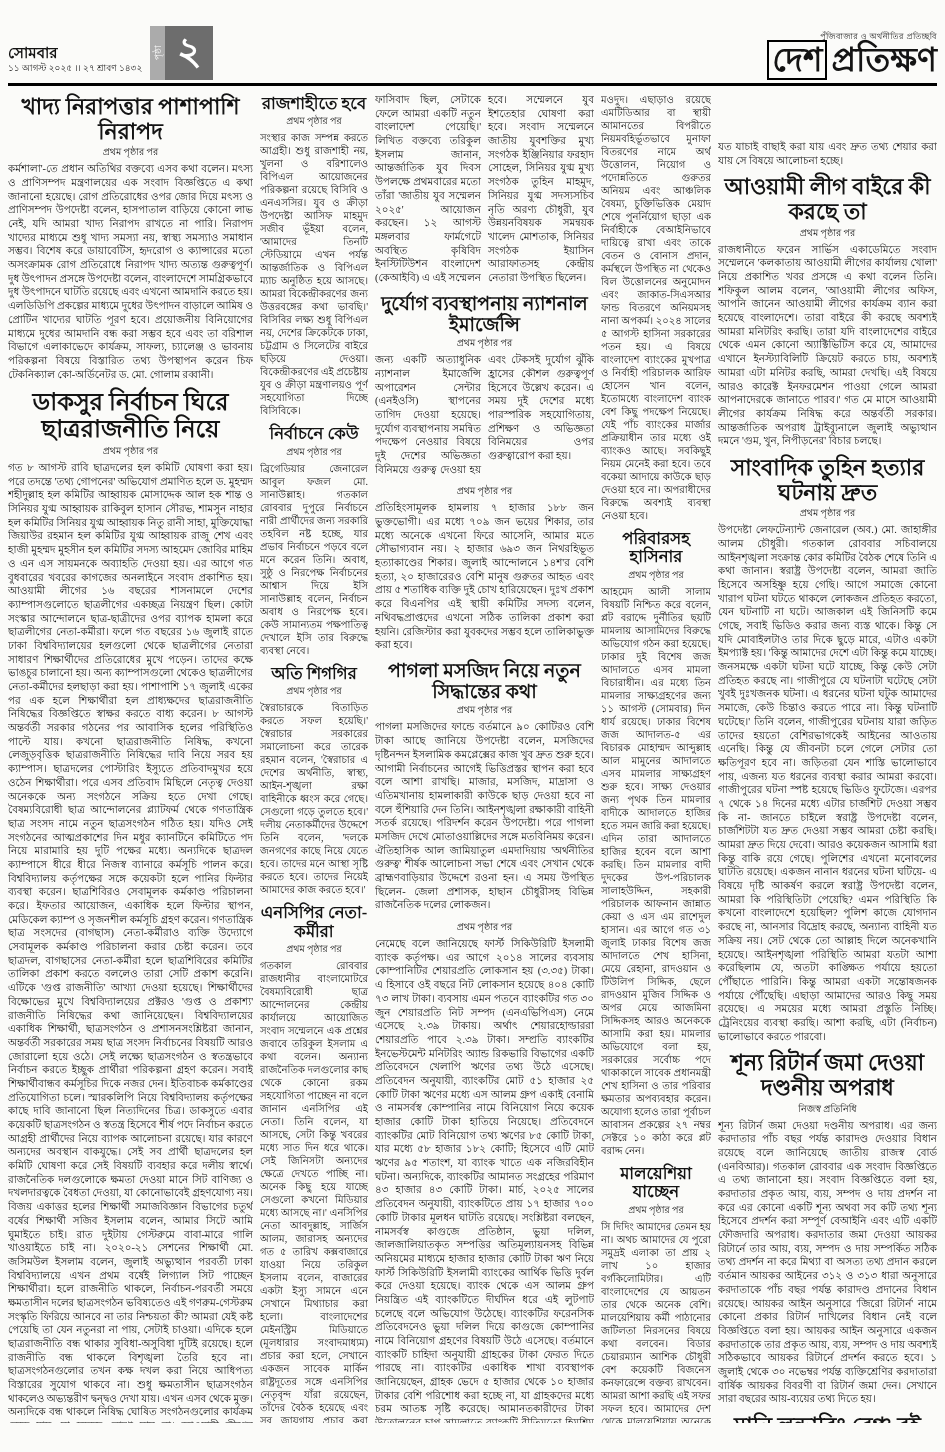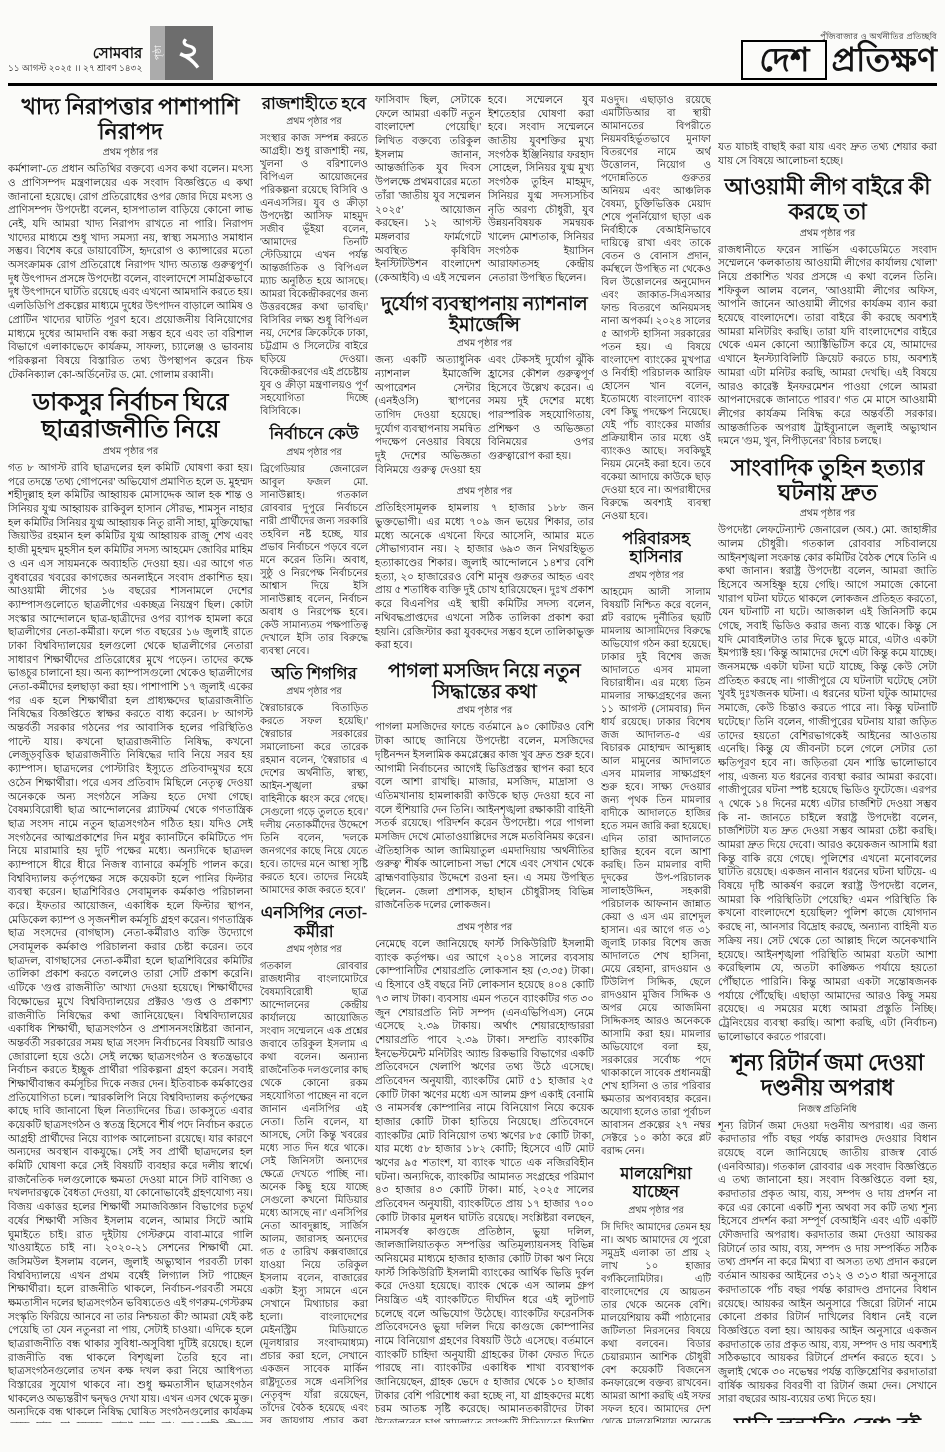--- a/index.html
+++ b/index.html
@@ -1,34 +1,34 @@
 <!DOCTYPE html>
 <html><head>
 <meta charset="utf-8">
 <style>
   html,body{margin:0;padding:0;background:#d9d9d9;}
   .page{position:relative;width:945px;height:1452px;margin:0 auto;background:#fbfbf9;
         box-sizing:border-box;padding:26px 8px 8px;overflow:hidden;
         font-family:"Liberation Serif","DejaVu Serif",serif;color:#141414;}
   
   .hdr{display:flex;align-items:flex-end;}
-  .dateblock{text-align:right;margin-right:8px;padding-bottom:4px;}
+  .dateblock{text-align:left;margin-right:8px;padding-bottom:4px;}
   .weekday{font-weight:bold;font-size:15px;line-height:1.1;}
   .dateline{font-size:9px;white-space:nowrap;}
   .pagewrap{display:flex;align-items:stretch;height:54px;margin-right:10px;}
   .page-strip{width:15px;background:#ababab;color:#fff;font-size:9px;
               writing-mode:vertical-rl;transform:rotate(180deg);
               display:flex;align-items:center;justify-content:center;}
   .page-num{width:48px;background:#6d6d6d;color:#fff;font-size:38px;font-weight:bold;
             display:flex;align-items:center;justify-content:center;}
   .section-title{font-size:31px;font-weight:bold;letter-spacing:.5px;padding-bottom:2px;}
   .masthead{margin-left:auto;text-align:right;padding-bottom:2px;}
   .tagline{font-size:8px;letter-spacing:.5px;}
   .masthead-title{font-size:33px;font-weight:bold;line-height:1.05;white-space:nowrap;}
-  .masthead-title .boxed{border:2.5px solid #000;padding:0 16px;margin-right:4px;}
+  .masthead-title .boxed{border:2.5px solid #000;padding:0 3px;margin-right:4px;}
   .hdr-rule{border:0;border-top:3px solid #000;margin:3px 0 7px;}
   
   .lanes{display:flex;gap:7px;height:1330px;overflow:hidden;}
   .lane{overflow:hidden;}
   .lane-l{width:245px;flex:none;}
   .lane-3{width:108px;flex:none;}
   .lane-m{width:219px;flex:none;}
   .lane-6{width:110px;flex:none;}
   .lane-r{flex:1;margin-top:47px;}
   

